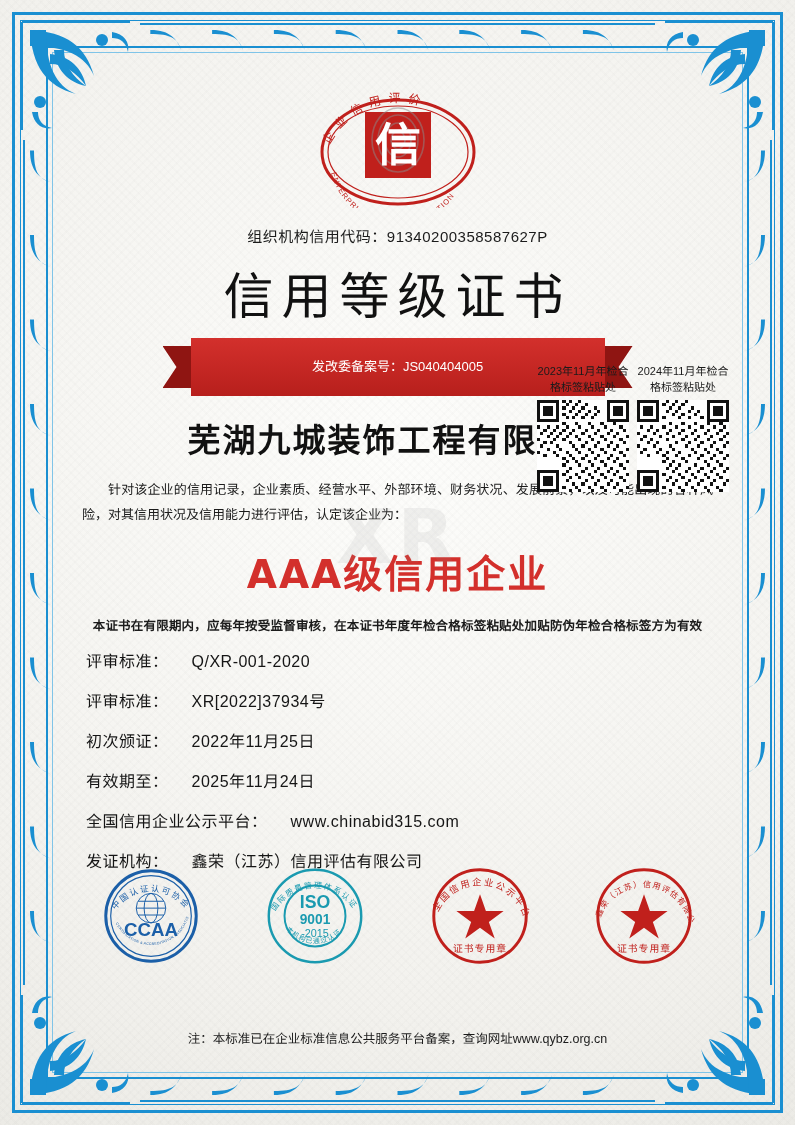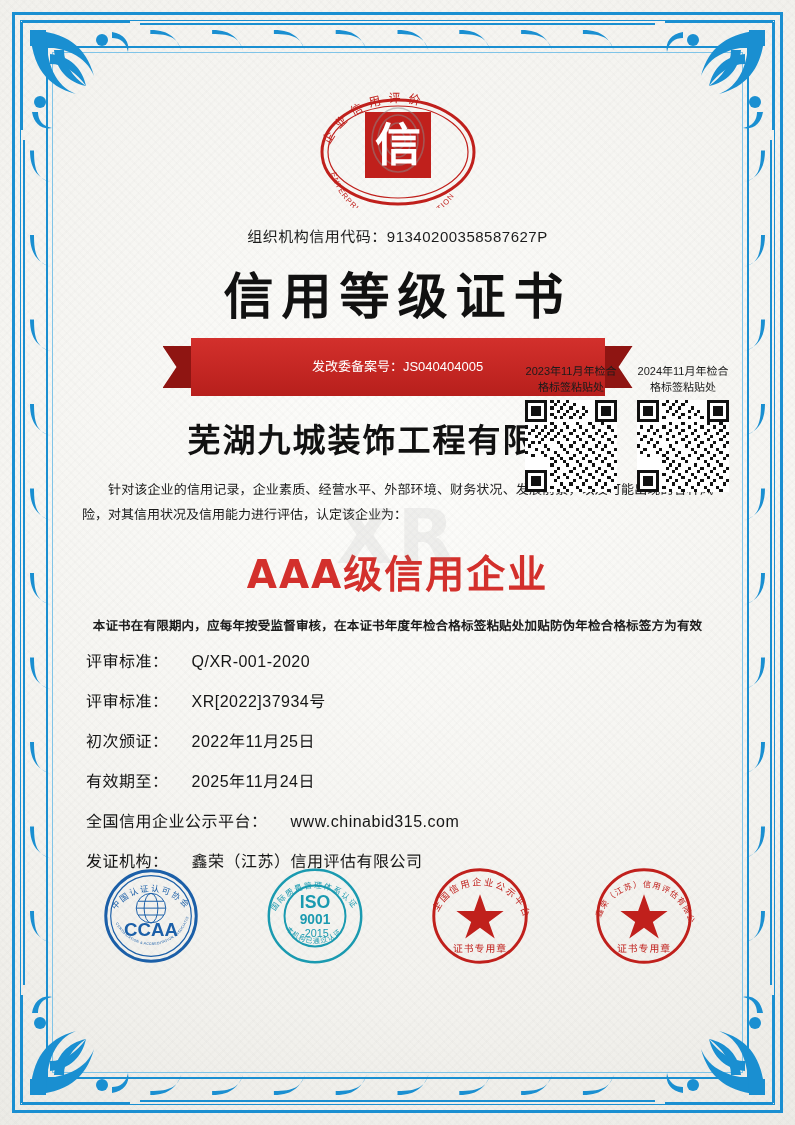--- a/index.html
+++ b/index.html
@@ -74,21 +74,21 @@
     width:190px;height:130px;
   }
   .code-line{
     text-align:center;
     font-size:15px;color:#1b1b1b;
     margin-top:12px;letter-spacing:0.5px;
   }
   .title{
     text-align:center;
     font-size:50px;
-    font-weight:bold;
+    font-weight:normal;
     color:#111;
     letter-spacing:8px;
     margin-top:10px;
     font-family:"DejaVu Sans", sans-serif;
   }
   .ribbon{
     position:relative;
     margin:10px auto 0;
     width:470px;height:58px;
   }
@@ -140,21 +140,21 @@
   }
   .field{
     font-size:16px;color:#151515;
     margin-bottom:16px;
     letter-spacing:0.5px;
   }
   .field .lab{display:inline-block;}
   .field .val{display:inline-block;margin-left:23px;}
   .qr-block{
     position:absolute;right:4px;top:300px;
-    display:flex;gap:16px;align-items:flex-end;
+    display:flex;gap:4px;align-items:flex-end;
   }
   .qr-item{width:96px;text-align:center;}
   .qr-cap{font-size:11px;color:#1b1b1b;line-height:1.45;margin-bottom:4px;}
   .qr{width:92px;height:92px;margin:0 auto;}
   .badges{
     position:absolute;left:0;right:0;bottom:86px;
     display:flex;justify-content:space-between;
     padding:0 32px;
     box-sizing:border-box;
   }
@@ -793,15 +793,16 @@
         <circle cx="60" cy="60" r="47" fill="none" stroke="#c0201c" stroke-width="3"></circle>
         <polygon points="60,38 66,55 84,55 69,66 75,83 60,72 45,83 51,66 36,55 54,55" fill="#c0201c"></polygon>
         <text x="60" y="97" text-anchor="middle" fill="#c0201c" font-size="10" letter-spacing="1" font-family="'DejaVu Sans',sans-serif">证书专用章</text>
         <text fill="#c0201c" font-size="8.2" letter-spacing="1.2" font-family="'DejaVu Sans',sans-serif">
           <textPath href="#issTop" startOffset="5%">鑫荣（江苏）信用评估有限公司</textPath>
         </text>
       </svg>
 
     </div>
 
+    <div class="footer">注：本标准已在企业标准信息公共服务平台备案，查询网址www.qybz.org.cn</div>
 
   </div>
 </div>
 
 </body></html>

